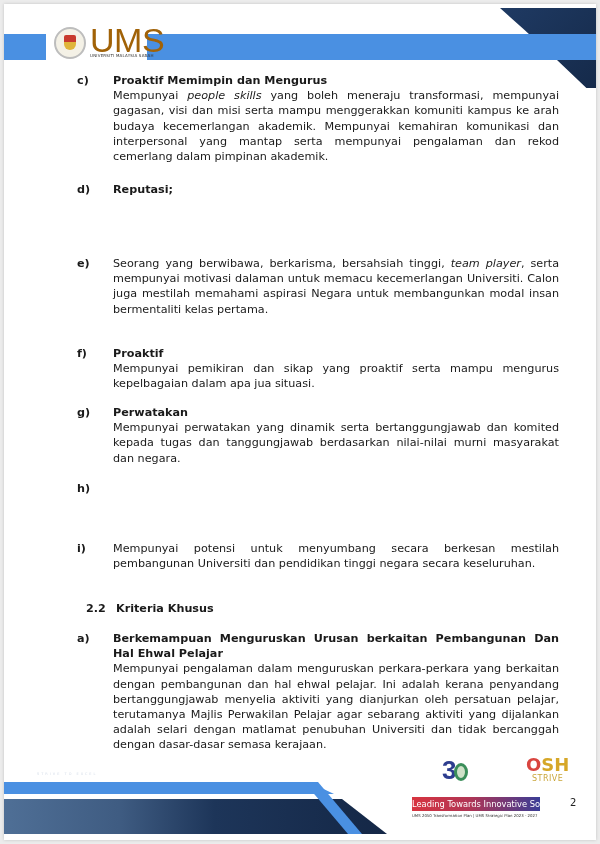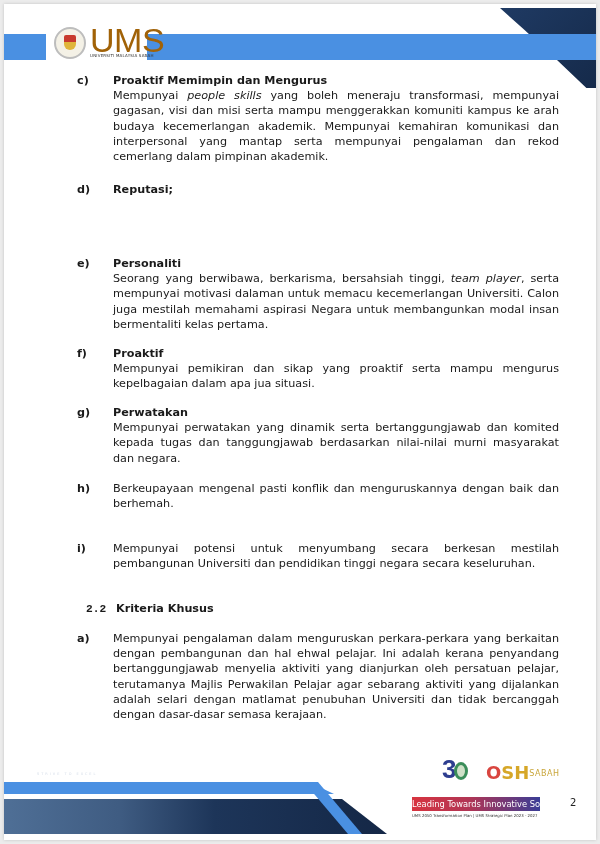--- a/index.html
+++ b/index.html
@@ -41,21 +41,21 @@
   .logo-sub { font-size: 4px; color: #333; letter-spacing: 0.2px; margin-top: 1px; }
 
   
   .content { position: absolute; left: 0; top: 0; width: 592px; }
   .item { position: absolute; left: 109px; width: 446px; font-size: 11.2px; line-height: 15.2px; color: #1a1a1a; }
   .marker { position: absolute; left: -36px; top: 0; font-weight: bold; }
   .item-title { font-weight: bold; }
   .item-body { text-align: justify; }
   .item-body i { font-style: italic; }
   .sec { position: absolute; left: 82px; font-size: 11.2px; line-height: 15px; font-weight: bold; color: #1a1a1a; }
-  .sec .sec-num { display: inline-block; width: 30px; font-family: Liberation Mono, monospace; }
+  .sec .sec-num { display: inline-block; width: 30px; }
 
   
   .ftr-blue {
     position: absolute; left: 0; top: 778px; width: 330px; height: 12px; background: #4a90e2;
     clip-path: polygon(0 0, 305px 0, 330px 100%, 0 100%);
   }
   .ftr-dark {
     position: absolute; left: 0; top: 795px; width: 383px; height: 35px;
     background: linear-gradient(90deg, #4f6f96 0%, #3f5c82 30%, #1d3559 55%, #142746 100%);
     clip-path: polygon(0 0, 338px 0, 383px 100%, 0 100%);
@@ -67,21 +67,21 @@
   .motto { position: absolute; left: 19px; top: 757px; color: #ffffff; }
   .motto-main { font-size: 8.6px; font-weight: bold; text-decoration: underline; letter-spacing: 0.1px; }
   .motto-sub { font-size: 3.5px; letter-spacing: 2px; color: #d5dde8; margin-left: 14px; margin-top: 1px; }
 
   .awards { position: absolute; left: 438px; top: 752px; display: flex; gap: 10px; align-items: flex-end; }
   .logo-30 {
     font-family: "Liberation Sans", sans-serif; font-size: 26px; font-weight: bold; color: #2d3d8f;
     line-height: 26px; position: relative; width: 34px;
   }
   .logo-30 .o { display: inline-block; width: 14px; height: 18px; border: 3px solid #3b8e5a; border-radius: 50%; vertical-align: -2px; margin-left: -2px; box-sizing: border-box; background: #cfe1c8; }
-  .logo-osh { display: flex; align-items: center; }
+  .logo-osh { display: flex; flex-direction: column; align-items: center; margin-left: 40px; }
   .osh-main { font-size: 18px; font-weight: bold; color: #d6a728; line-height: 18px; }
   .osh-main .o { color: #d9453f; }
   .osh-award { font-size: 8px; color: #c9a63a; letter-spacing: 0.5px; line-height: 9px; }
 
   .tagline {
     position: absolute; left: 408px; top: 793px; width: 128px; height: 14px;
     background: linear-gradient(90deg, #d8343f 0%, #b03555 45%, #3a3d96 100%);
     color: #fff; font-size: 8.3px; line-height: 14px; text-align: left; white-space: nowrap;
   }
   .plan { position: absolute; left: 408px; top: 809px; width: 152px; font-size: 3.9px; color: #333; white-space: nowrap; }
@@ -108,64 +108,63 @@
       <span class="marker">c)</span>
       <div class="item-title">Proaktif Memimpin dan Mengurus</div>
       <div class="item-body">Mempunyai <i>people skills</i> yang boleh meneraju transformasi, mempunyai gagasan, visi dan misi serta mampu menggerakkan komuniti kampus ke arah budaya kecemerlangan akademik. Mempunyai kemahiran komunikasi dan interpersonal yang mantap serta mempunyai pengalaman dan rekod cemerlang dalam pimpinan akademik.</div>
     </div>
     <div class="item" style="top:178px">
       <span class="marker">d)</span>
       <div class="item-title">Reputasi;</div>
     </div>
     <div class="item" style="top:252px">
       <span class="marker">e)</span>
-      <div class="item-title">Personaliti</div>
       <div class="item-body">Seorang yang berwibawa, berkarisma, bersahsiah tinggi, <i>team player</i>, serta mempunyai motivasi dalaman untuk memacu kecemerlangan Universiti. Calon juga mestilah memahami aspirasi Negara untuk membangunkan modal insan bermentaliti kelas pertama.</div>
     </div>
     <div class="item" style="top:342px">
       <span class="marker">f)</span>
       <div class="item-title">Proaktif</div>
       <div class="item-body">Mempunyai pemikiran dan sikap yang proaktif serta mampu mengurus kepelbagaian dalam apa jua situasi.</div>
     </div>
     <div class="item" style="top:401px">
       <span class="marker">g)</span>
       <div class="item-title">Perwatakan</div>
       <div class="item-body">Mempunyai perwatakan yang dinamik serta bertanggungjawab dan komited kepada tugas dan tanggungjawab berdasarkan nilai-nilai murni masyarakat dan negara.</div>
     </div>
     <div class="item" style="top:477px">
       <span class="marker">h)</span>
-      <div class="item-body">Berkeupayaan mengenal pasti konflik dan menguruskannya dengan baik dan berhemah.</div>
     </div>
     <div class="item" style="top:537px">
       <span class="marker">i)</span>
       <div class="item-body">Mempunyai potensi untuk menyumbang secara berkesan mestilah pembangunan Universiti dan pendidikan tinggi negara secara keseluruhan.</div>
     </div>
 
     <div class="sec" style="top:597px">
       <span class="sec-num">2.2</span><span>Kriteria Khusus</span>
     </div>
 
     <div class="item" style="top:627px">
       <span class="marker">a)</span>
+      <div class="item-title" style="text-align:justify; text-align-last:left;">Berkemampuan Menguruskan Urusan berkaitan Pembangunan Dan Hal Ehwal Pelajar</div>
       <div class="item-body">Mempunyai pengalaman dalam menguruskan perkara-perkara yang berkaitan dengan pembangunan dan hal ehwal pelajar. Ini adalah kerana penyandang bertanggungjawab menyelia aktiviti yang dianjurkan oleh persatuan pelajar, terutamanya Majlis Perwakilan Pelajar agar sebarang aktiviti yang dijalankan adalah selari dengan matlamat penubuhan Universiti dan tidak bercanggah dengan dasar-dasar semasa kerajaan.</div>
     </div>
   </div>
 
   <div class="ftr-blue"></div>
   <div class="ftr-dark"></div>
   <div class="ftr-blue-diag"></div>
   <div class="motto">
     <div class="motto-main">Bertekad Cemerlang</div>
     <div class="motto-sub">STRIVE TO EXCEL</div>
   </div>
 
   <div class="awards">
     <div class="logo-30"><span>3</span><span class="o"></span></div>
     <div class="logo-osh">
       <div class="osh-main"><span class="o">O</span><span>SH</span></div>
-      <div class="osh-award">SABAH</div>
+      <div class="osh-award">STRIVE</div>
     </div>
   </div>
 
   <div class="tagline">Leading Towards Innovative Societies</div>
   <div class="plan">UMS 2050 Transformation Plan | UMS Strategic Plan 2023 - 2027</div>
   <div class="page-no">2</div>
 </div>
 
 </body></html>

